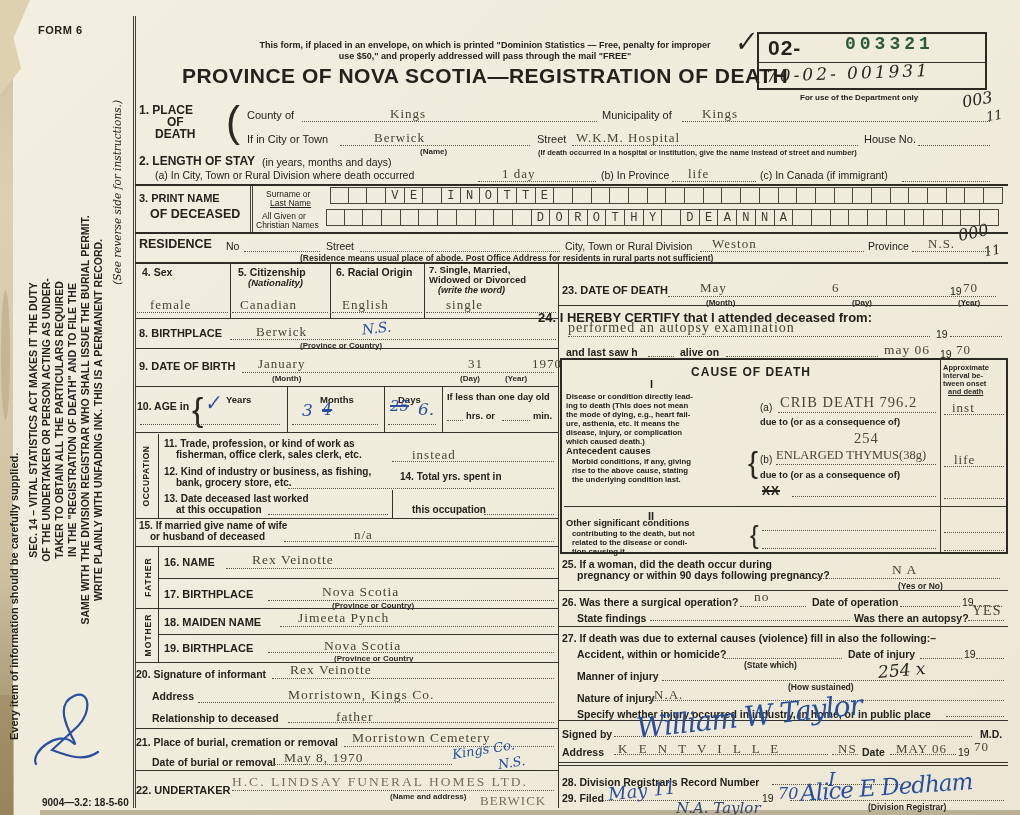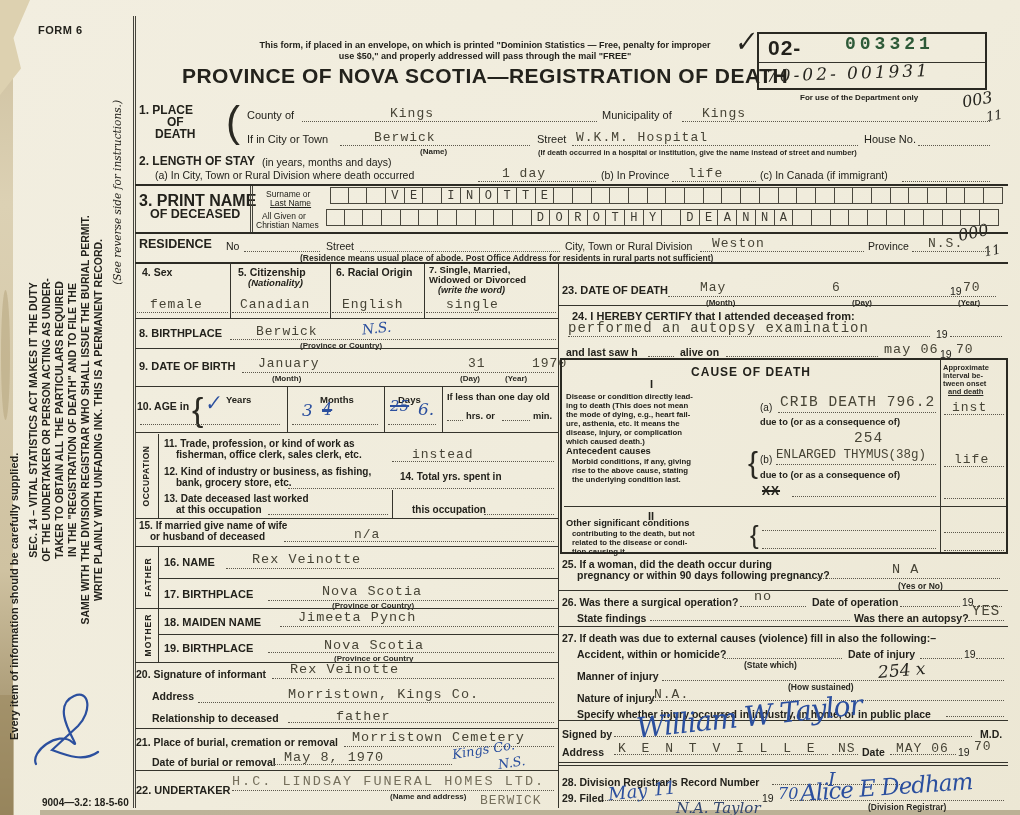--- a/index.html
+++ b/index.html
@@ -5,21 +5,21 @@
   *{box-sizing:border-box}
   html,body{margin:0;padding:0;background:#888}
   #page{position:relative;width:1020px;height:815px;overflow:hidden;
         background:linear-gradient(135deg,#f2eee0 0%,#f0ecdc 55%,#ece7d4 100%);
         font-family:"Liberation Sans",sans-serif;color:#23221c}
   .a{position:absolute;white-space:nowrap}
   .b{font-weight:bold}
   .it{font-style:italic}
   .cap{font-size:8px;font-weight:bold;color:#2a2923}
   .cap7{font-size:7.5px;font-weight:bold;color:#2a2923}
-  .ty{font-family:Liberation Mono, monospace;color:#474436;letter-spacing:1px;font-size:13px}
+  .ty{font-family:Liberation Serif, serif;color:#474436;letter-spacing:1px;font-size:13px}
   .tyf{color:#756f5c}
   .hb{font-family:"DejaVu Serif",serif;font-style:italic;color:#2b4f9e}
   .hk{font-family:"DejaVu Serif",serif;font-style:italic;color:#26251f}
   .strike{text-decoration:line-through;text-decoration-thickness:2px}
   .d{position:absolute;height:0;border-bottom:1.6px dotted #5c584c}
   .l{position:absolute;height:1px;background:#35342c}
   .l2{position:absolute;height:2px;background:#2c2b24}
   .v{position:absolute;width:1px;background:#35342c}
   .vd{position:absolute;width:3px;border-left:1px solid #45443c;border-right:1px solid #45443c}
   .grid{display:flex}
@@ -101,21 +101,21 @@
   <i class="d" style="left:478px;top:181px;width:118px"></i>
   <span class="a ty" style="left:502px;top:166px">1 day</span>
   <span class="a" style="left:601px;top:169px;font-size:10.5px">(b) In Province</span>
   <i class="d" style="left:672px;top:181px;width:84px"></i>
   <span class="a ty" style="left:688px;top:166px">life</span>
   <span class="a" style="left:760px;top:169px;font-size:10.5px">(c) In Canada (if immigrant)</span>
   <i class="d" style="left:902px;top:181px;width:88px"></i>
 
   <div class="l2" style="left:135px;top:184px;width:873px"></div>
 
-  <span class="a b" style="left:139px;top:192px;font-size:16px">3. PRINT NAME</span>
+  <span class="a b" style="left:139px;top:192px;font-size:11px">3. PRINT NAME</span>
   <span class="a b" style="left:150px;top:207px;font-size:12.5px">OF DECEASED</span>
   <div class="vd" style="left:250px;top:186px;height:46px"></div>
   <span class="a" style="left:266px;top:189px;font-size:8.5px">Surname or</span>
   <span class="a" style="left:270px;top:198px;font-size:8.5px;text-decoration:underline">Last Name</span>
   <span class="a" style="left:262px;top:211px;font-size:8.5px">All Given or</span>
   <span class="a" style="left:256px;top:220px;font-size:8.5px">Christian Names</span>
   <div class="a grid" style="left:330px;top:187px">
       <span class="cell"></span>
       <span class="cell"></span>
       <span class="cell"></span>
@@ -355,21 +355,21 @@
   <i class="d" style="left:668px;top:296px;width:328px"></i>
   <span class="a ty" style="left:700px;top:280px">May</span>
   <span class="a cap" style="left:706px;top:298px">(Month)</span>
   <span class="a ty" style="left:832px;top:280px">6</span>
   <span class="a cap" style="left:852px;top:298px">(Day)</span>
   <span class="a" style="left:950px;top:285px;font-size:10.5px">19</span>
   <span class="a ty" style="left:963px;top:280px">70</span>
   <span class="a cap" style="left:958px;top:298px">(Year)</span>
   <div class="l" style="left:559px;top:305px;width:449px"></div>
 
-  <span class="a b" style="left:572px;top:310px;font-size:11px">24. I HEREBY CERTIFY that I attended deceased from:</span>
+  <span class="a b" style="left:538px;top:310px;font-size:13px">24. I HEREBY CERTIFY that I attended deceased from:</span>
   <span class="a ty" style="left:568px;top:320px;font-size:14px">performed an autopsy examination</span>
   <i class="d" style="left:568px;top:336px;width:362px"></i>
   <span class="a" style="left:936px;top:328px;font-size:10.5px">19</span>
   <i class="d" style="left:950px;top:336px;width:52px"></i>
   <span class="a b" style="left:566px;top:346px;font-size:10.5px">and last saw h</span>
   <i class="d" style="left:648px;top:356px;width:26px"></i>
   <span class="a b" style="left:680px;top:346px;font-size:10.5px">alive on</span>
   <i class="d" style="left:726px;top:356px;width:152px"></i>
   <span class="a ty" style="left:884px;top:342px;font-size:13.5px">may 06</span>
   <span class="a" style="left:940px;top:348px;font-size:10.5px">19</span>

